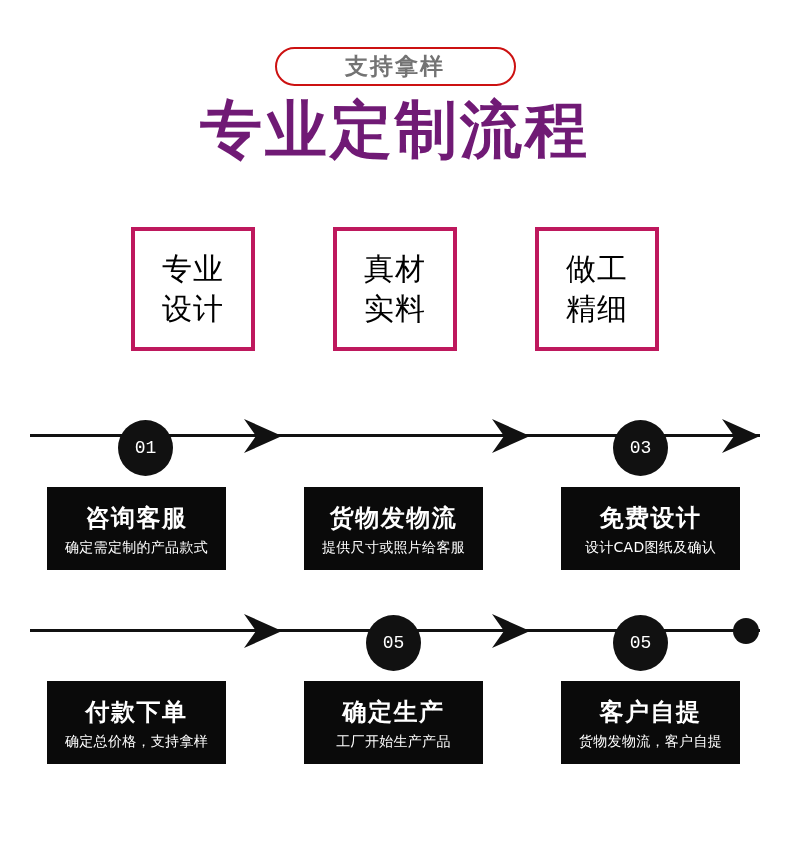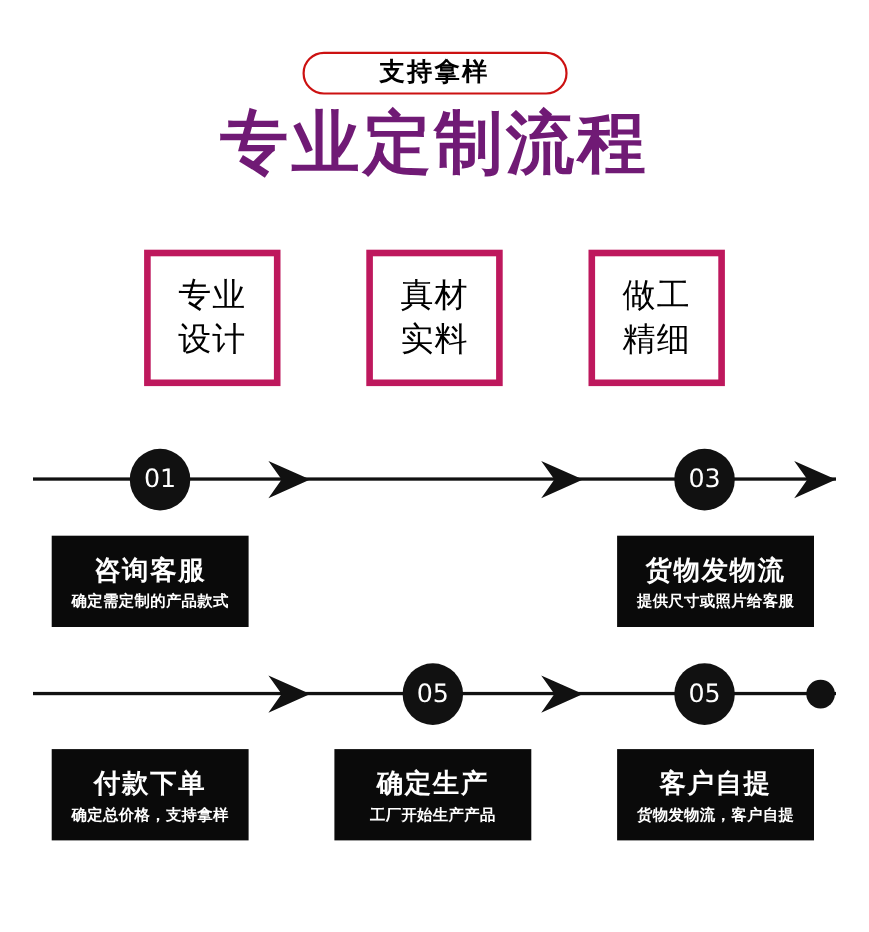--- a/index.html
+++ b/index.html
@@ -25,21 +25,21 @@
     top: 47px;
     display: flex;
     justify-content: center;
   }
   .badge {
     box-sizing: border-box;
     width: 241px;
     height: 39px;
     border: 2px solid #cc1111;
     border-radius: 22px;
-    color: #000000;
+    color: #737373;
     font-size: 23px;
     font-weight: 700;
     letter-spacing: 2px;
     display: flex;
     align-items: center;
     justify-content: center;
     line-height: 1;
     background: #ffffff;
   }
 
@@ -63,21 +63,21 @@
     left: 131px;
     width: 528px;
     height: 124px;
     display: flex;
     justify-content: space-between;
   }
   .feature-box {
     box-sizing: border-box;
     width: 124px;
     height: 124px;
-    border: 6px solid #be185d;
+    border: 4px solid #be185d;
     display: flex;
     flex-direction: column;
     align-items: center;
     justify-content: center;
     font-size: 30px;
     font-weight: 400;
     line-height: 1.32;
     letter-spacing: 1px;
     background: #ffffff;
   }
@@ -96,33 +96,34 @@
   .track {
     position: absolute;
     left: 0;
     top: 26px;
     width: 100%;
     height: 3px;
     background: #111111;
   }
   .node {
     position: absolute;
-    top: 0;
+    top: 12px;
     width: 55px;
     height: 56px;
     border-radius: 50%;
     background: #111111;
     color: #ffffff;
     display: flex;
     align-items: center;
     justify-content: center;
-    font-size: 23px;
+    font-size: 18px;
     font-weight: 400;
     letter-spacing: 0px;
     line-height: 1;
+    font-family: Liberation Mono, monospace;
   }
   .node.n1 { left: 88px; }
   .node.n2 { left: 336px; }
   .node.n3 { left: 583px; }
 
   .arrow {
     position: absolute;
     top: 9px;
     width: 42px;
     height: 38px;
@@ -166,21 +167,21 @@
     padding-top: 2px;
   }
   .card-title {
     font-size: 24px;
     font-weight: 700;
     letter-spacing: 1.5px;
     line-height: 1.25;
   }
   .card-sub {
     font-size: 14px;
-    font-weight: 700;
+    font-weight: 400;
     letter-spacing: 0.3px;
     line-height: 1.3;
     margin-top: 5px;
   }
 </style>
 </head>
 <body>
 
 <div class="badge-wrap">
   <div class="badge">支持拿样</div>
@@ -228,20 +229,24 @@
 
 <div class="card-row r1">
   <div class="card">
     <div class="card-title">咨询客服</div>
     <div class="card-sub">确定需定制的产品款式</div>
   </div>
   <div class="card">
     <div class="card-title">货物发物流</div>
     <div class="card-sub">提供尺寸或照片给客服</div>
   </div>
+  <div class="card">
+    <div class="card-title">免费设计</div>
+    <div class="card-sub">设计CAD图纸及确认</div>
+  </div>
 </div>
 
 <div class="timeline row2">
   <div class="track"></div>
 
   <div class="arrow a1">
     <svg viewBox="0 0 42 38" width="42" height="38" aria-hidden="true">
       <path d="M2 2 L40 19 L2 36 L14 19 Z" fill="#111111"></path>
     </svg>
   </div>

